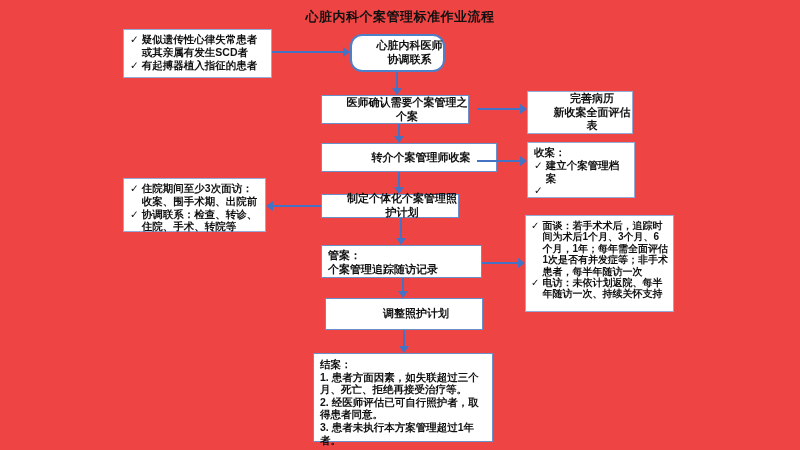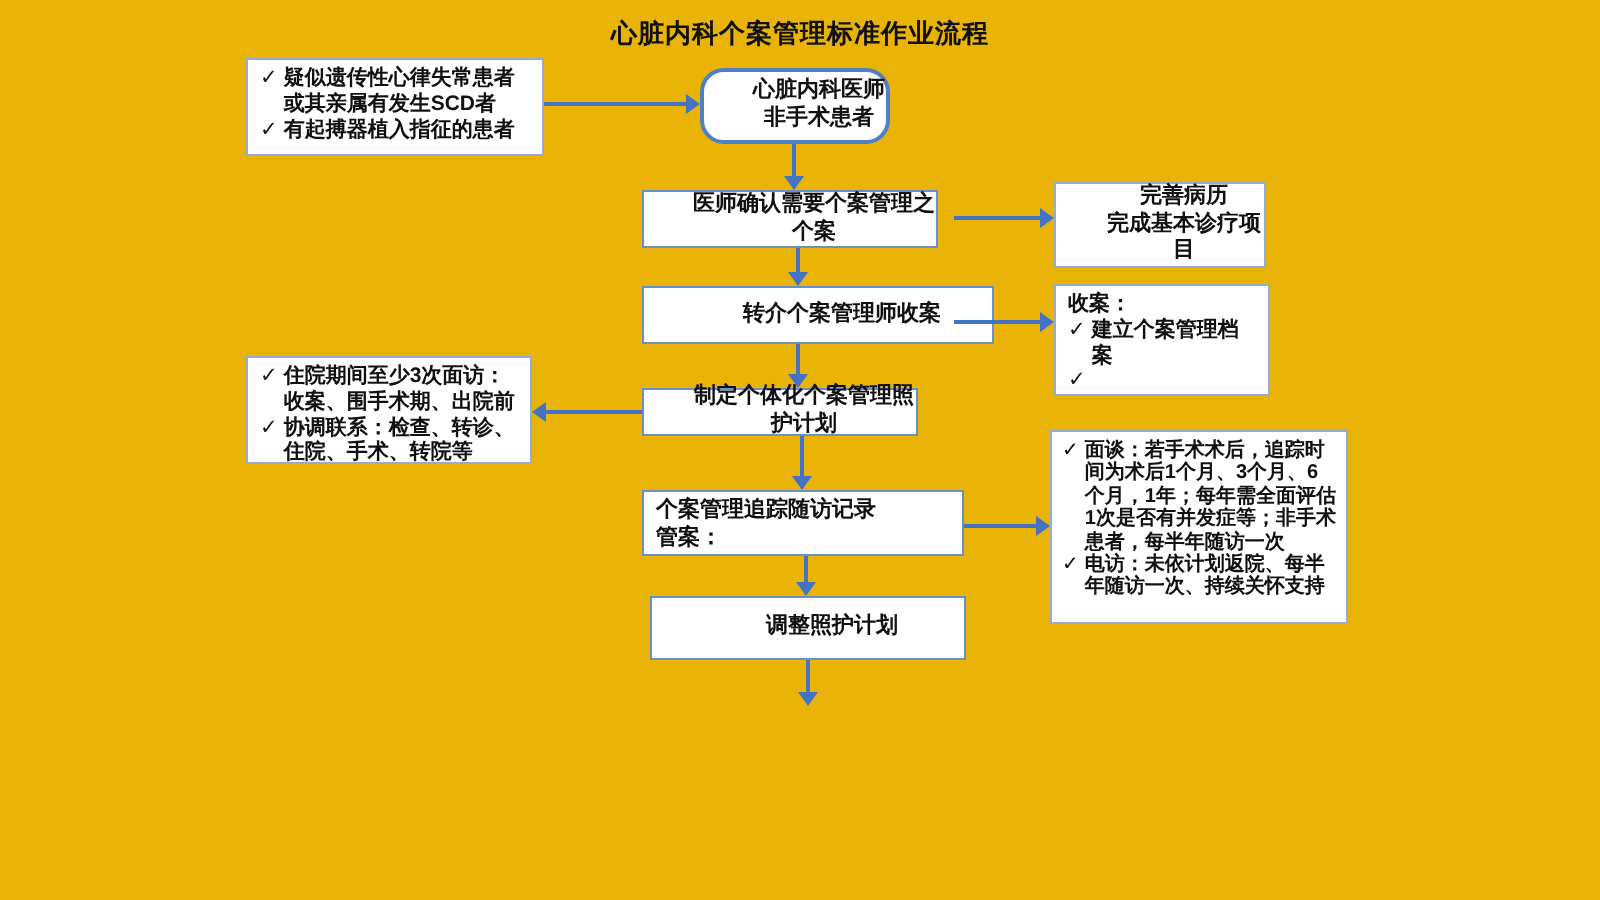--- a/index.html
+++ b/index.html
@@ -8,21 +8,21 @@
     --border-side:#93ACD7;
   }
   *{box-sizing:border-box;margin:0;padding:0}
   body{
     background:#ffffff;
     font-family:"Liberation Sans","DejaVu Sans",sans-serif;
   }
   #canvas{
     position:relative;
     width:800px;height:450px;
-    background:#eab308;
+    background:#ef4444;
     overflow:hidden;
     font-weight:bold;
     color:#111;
   }
   .title{
     position:absolute;
     left:0;top:8px;width:800px;
     text-align:center;
     font-size:13px;
     letter-spacing:.5px;
@@ -70,30 +70,30 @@
       <span class="txt">疑似遗传性心律失常患者或其亲属有发生SCD者</span>
     </div>
     <div class="bullet">
       <span class="check">✓</span>
       <span class="txt">有起搏器植入指征的患者</span>
     </div>
   </div>
 
   <div class="node rounded center-txt" style="left:350px;top:34px;width:95px;height:38px">
     <div>心脏内科医师</div>
-    <div>非手术患者</div>
+    <div>协调联系</div>
   </div>
 
   <div class="node center-txt" style="left:321px;top:95px;width:148px;height:29px">
     <div>医师确认需要个案管理之个案</div>
   </div>
 
   <div class="node side center-txt" style="left:527px;top:91px;width:106px;height:43px">
     <div>完善病历</div>
-    <div>完成基本诊疗项目</div>
+    <div>新收案全面评估表</div>
   </div>
 
   <div class="node center-txt" style="left:321px;top:143px;width:176px;height:29px">
     <div>转介个案管理师收案</div>
   </div>
 
   <div class="node side pad small" style="left:527px;top:142px;width:108px;height:56px">
     <div>收案：</div>
     <div class="bullet">
       <span class="check">✓</span>
@@ -113,39 +113,45 @@
       <span class="check">✓</span>
       <span class="txt">住院期间至少3次面访：收案、围手术期、出院前</span>
     </div>
     <div class="bullet">
       <span class="check">✓</span>
       <span class="txt">协调联系：检查、转诊、住院、手术、转院等</span>
     </div>
   </div>
 
   <div class="node pad" style="left:321px;top:245px;width:161px;height:33px">
+    <div>管案：</div>
     <div>个案管理追踪随访记录</div>
-    <div>管案：</div>
   </div>
 
   <div class="node side tiny" style="left:525px;top:215px;width:149px;height:97px;padding:4px 5px">
     <div class="bullet">
       <span class="check">✓</span>
       <span class="txt">面谈：若手术术后，追踪时间为术后1个月、3个月、6个月，1年；每年需全面评估1次是否有并发症等；非手术患者，每半年随访一次</span>
     </div>
     <div class="bullet">
       <span class="check">✓</span>
       <span class="txt">电访：未依计划返院、每半年随访一次、持续关怀支持</span>
     </div>
   </div>
 
   <div class="node center-txt" style="left:325px;top:298px;width:158px;height:32px">
     <div>调整照护计划</div>
   </div>
 
+  <div class="node small" style="left:313px;top:353px;width:180px;height:89px;padding:4px 6px;line-height:1.2">
+    <div>结案：</div>
+    <div>1. 患者方面因素，如失联超过三个月、死亡、拒绝再接受治疗等。</div>
+    <div>2. 经医师评估已可自行照护者，取得患者同意。</div>
+    <div>3. 患者未执行本方案管理超过1年者。</div>
+  </div>
 
   <div class="aline h" style="left:272px;top:51px;width:71px"></div>
   <div class="ah ah-r" style="left:343px;top:47px"></div>
 
   <div class="aline v" style="left:396px;top:72px;height:16px"></div>
   <div class="ah ah-d" style="left:392px;top:88px"></div>
 
   <div class="aline h" style="left:477px;top:108px;width:43px"></div>
   <div class="ah ah-r" style="left:520px;top:104px"></div>
 

